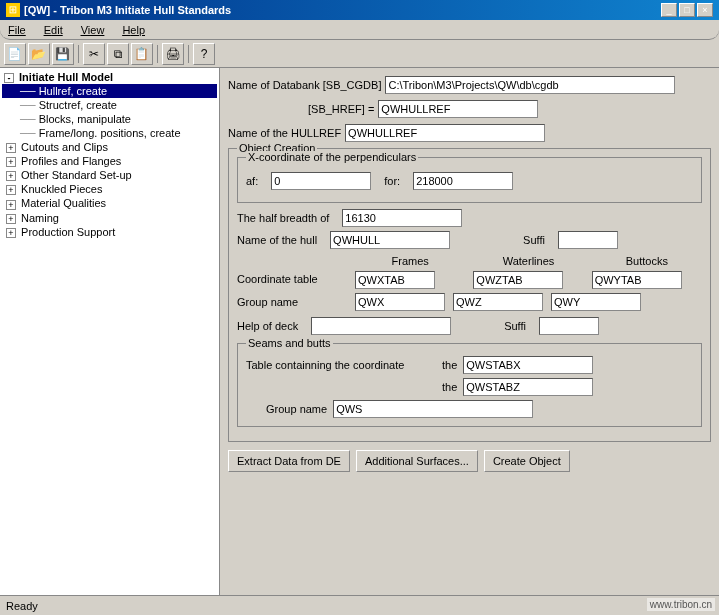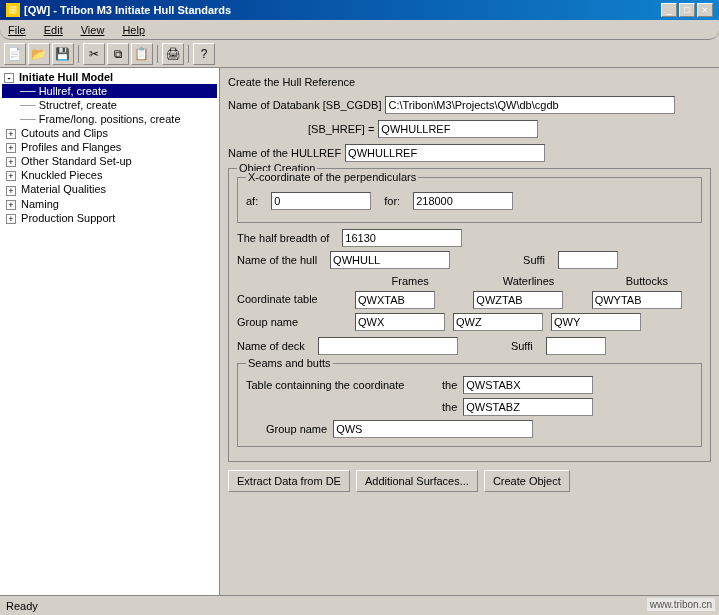--- a/index.html
+++ b/index.html
@@ -281,20 +281,24 @@
     <div class="tree-item level2" style="padding-left:18px; background:#000080; color:white;">
       <span style="color:white;">──</span>
       <span>Hullref, create</span>
     </div>
     <div class="tree-item level2" style="padding-left:18px;">
       <span style="color:#888;">──</span>
       <span>Structref, create</span>
     </div>
     <div class="tree-item level2" style="padding-left:18px;">
       <span style="color:#888;">──</span>
+      <span>Blocks, manipulate</span>
+    </div>
+    <div class="tree-item level2" style="padding-left:18px;">
+      <span style="color:#888;">──</span>
       <span>Frame/long. positions, create</span>
     </div>
     <div class="tree-item" style="padding-left:4px;">
       <span class="tree-expand">+</span>
       <span>Cutouts and Clips</span>
     </div>
     <div class="tree-item" style="padding-left:4px;">
       <span class="tree-expand">+</span>
       <span>Profiles and Flanges</span>
     </div>
@@ -314,21 +318,20 @@
       <span class="tree-expand">+</span>
       <span>Naming</span>
     </div>
     <div class="tree-item" style="padding-left:4px;">
       <span class="tree-expand">+</span>
       <span>Production Support</span>
     </div>
   </div>
 
   <div class="content-area">
-    <div class="section-title">Create the Hull Reference</div>
 
     <div class="form-group">
       <span class="form-label">Name of Databank [SB_CGDB]</span>
       <input class="form-input input-wide" type="text" value="C:\Tribon\M3\Projects\QW\db\cgdb" style="">
     </div>
 
     <div class="form-group">
       <span class="form-label" style="margin-left: 80px;">[SB_HREF] =</span>
       <input class="form-input" type="text" style="width: 160px;" value="QWHULLREF">
     </div>
@@ -381,21 +384,21 @@
         </div>
         <div style="display:flex; align-items:center; gap:8px; margin-top:4px;">
           <span class="form-label" style="min-width:110px;">Group name</span>
           <input class="form-input" type="text" style="width: 90px;" value="QWX">
           <input class="form-input" type="text" style="width: 90px;" value="QWZ">
           <input class="form-input" type="text" style="width: 90px;" value="QWY">
         </div>
       </div>
 
       <div class="form-row" style="margin-top:6px;">
-        <span class="form-label">Name of deck</span>
+        <span class="form-label">Help of deck</span>
         <input class="form-input" type="text" style="width: 140px;">
         <span class="form-label" style="margin-left:40px;">Suffi</span>
         <input class="form-input" type="text" style="width: 60px;">
       </div>
 
       <div class="seams-group" style="margin-top:8px;">
         <span class="seams-title">Seams and butts</span>
         <div style="display:flex; align-items:center; gap:6px; margin-bottom:4px; margin-top:4px;">
           <span class="form-label" style="min-width:190px;">Table containning the coordinate</span>
           <span class="form-label">the</span>

